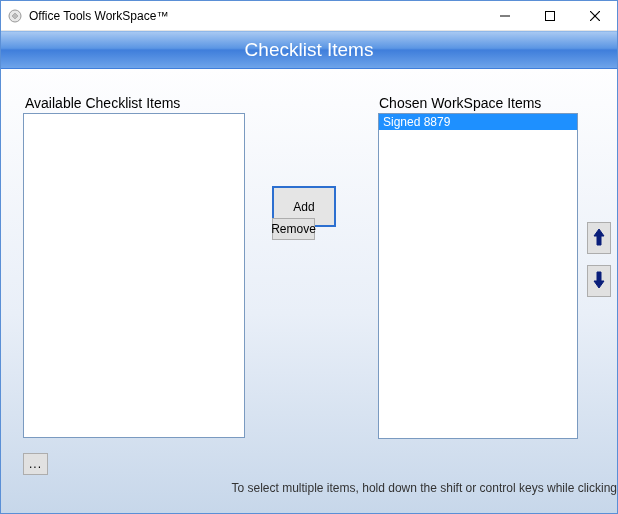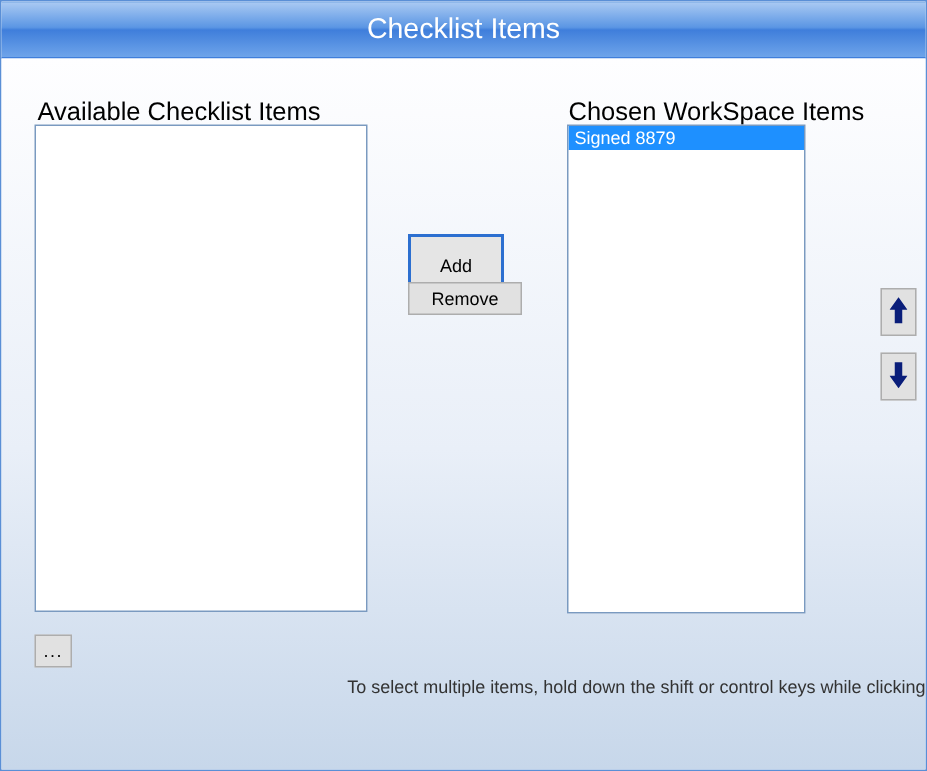--- a/index.html
+++ b/index.html
@@ -54,49 +54,49 @@
   }
 
   .client {
     flex:1;
     position:relative;
     background: linear-gradient(to bottom, #fefeff 0%, #e9eff8 55%, #c7d7ea 100%);
   }
 
   .label {
     position:absolute;
-    font-size:17px; color:#000;
+    font-size:14px; color:#000;
     font-weight:bold;
   }
   .lbl-available { left:24px; top:26px; font-weight:normal; }
   .lbl-chosen    { left:378px; top:26px; font-weight:normal; }
 
   .listbox {
     position:absolute;
     background:#fff;
     border:1px solid #7a9ac0;
     overflow:auto;
   }
   .list-available { left:22px; top:44px; width:222px; height:325px; }
-  .list-chosen    { left:377px; top:44px; width:159px; height:326px; }
+  .list-chosen    { left:377px; top:44px; width:200px; height:326px; }
 
   .list-item {
     padding:1px 4px;
     font-size:12px;
     color:#000;
     cursor:default;
   }
   .list-item.selected {
     background:#1e90ff;
     color:#fff;
   }
 
   .btn {
     position:absolute;
-    width:76px; height:22px;
+    width:43px; height:22px;
     font-size:12px;
     background:#e1e1e1;
     border:1px solid #adadad;
     display:flex; align-items:center; justify-content:center;
     cursor:default;
     color:#000;
   }
   .btn-add    { left:271px; top:117px; border:2px solid #2c6fd0; width:64px; height:41px; background:#e5e5e5;}
   .btn-remove { left:271px; top:149px; }
   .btn-close  { left:271px; top:240px; }
@@ -129,20 +129,47 @@
     text-align:right;
     font-size:12px;
     color:#333;
   }
 </style>
 </head>
 <body>
 
 <div class="window">
 
+  <div class="titlebar">
+    <span class="app-icon">
+      <svg width="16" height="16" viewBox="0 0 16 16">
+        <circle cx="8" cy="8" r="6" fill="#e8e8e8" stroke="#999"></circle>
+        <path d="M5 8 L8 5 L11 8 L8 11 Z" fill="#bbb" stroke="#888" stroke-width="0.5"></path>
+      </svg>
+    </span>
+    <span class="title">Office Tools WorkSpace™</span>
+    <div class="win-controls">
+      <div class="win-btn">
+        <svg width="10" height="10" viewBox="0 0 10 10">
+            <line x1="0" y1="5" x2="10" y2="5" stroke="#000" stroke-width="1"></line>
+          </svg>
+      </div>
+      <div class="win-btn">
+        <svg width="10" height="10" viewBox="0 0 10 10">
+            <rect x="0.5" y="0.5" width="9" height="9" fill="none" stroke="#000" stroke-width="1"></rect>
+          </svg>
+      </div>
+      <div class="win-btn">
+        <svg width="10" height="10" viewBox="0 0 10 10">
+            <line x1="0" y1="0" x2="10" y2="10" stroke="#000" stroke-width="1.2"></line>
+            <line x1="10" y1="0" x2="0" y2="10" stroke="#000" stroke-width="1.2"></line>
+          </svg>
+      </div>
+    </div>
+  </div>
 
   <div class="banner">
     <span>Checklist Items</span>
   </div>
 
   <div class="client">
 
     <div class="label lbl-available">Available Checklist Items</div>
     <div class="label lbl-chosen">Chosen WorkSpace Items</div>
 

